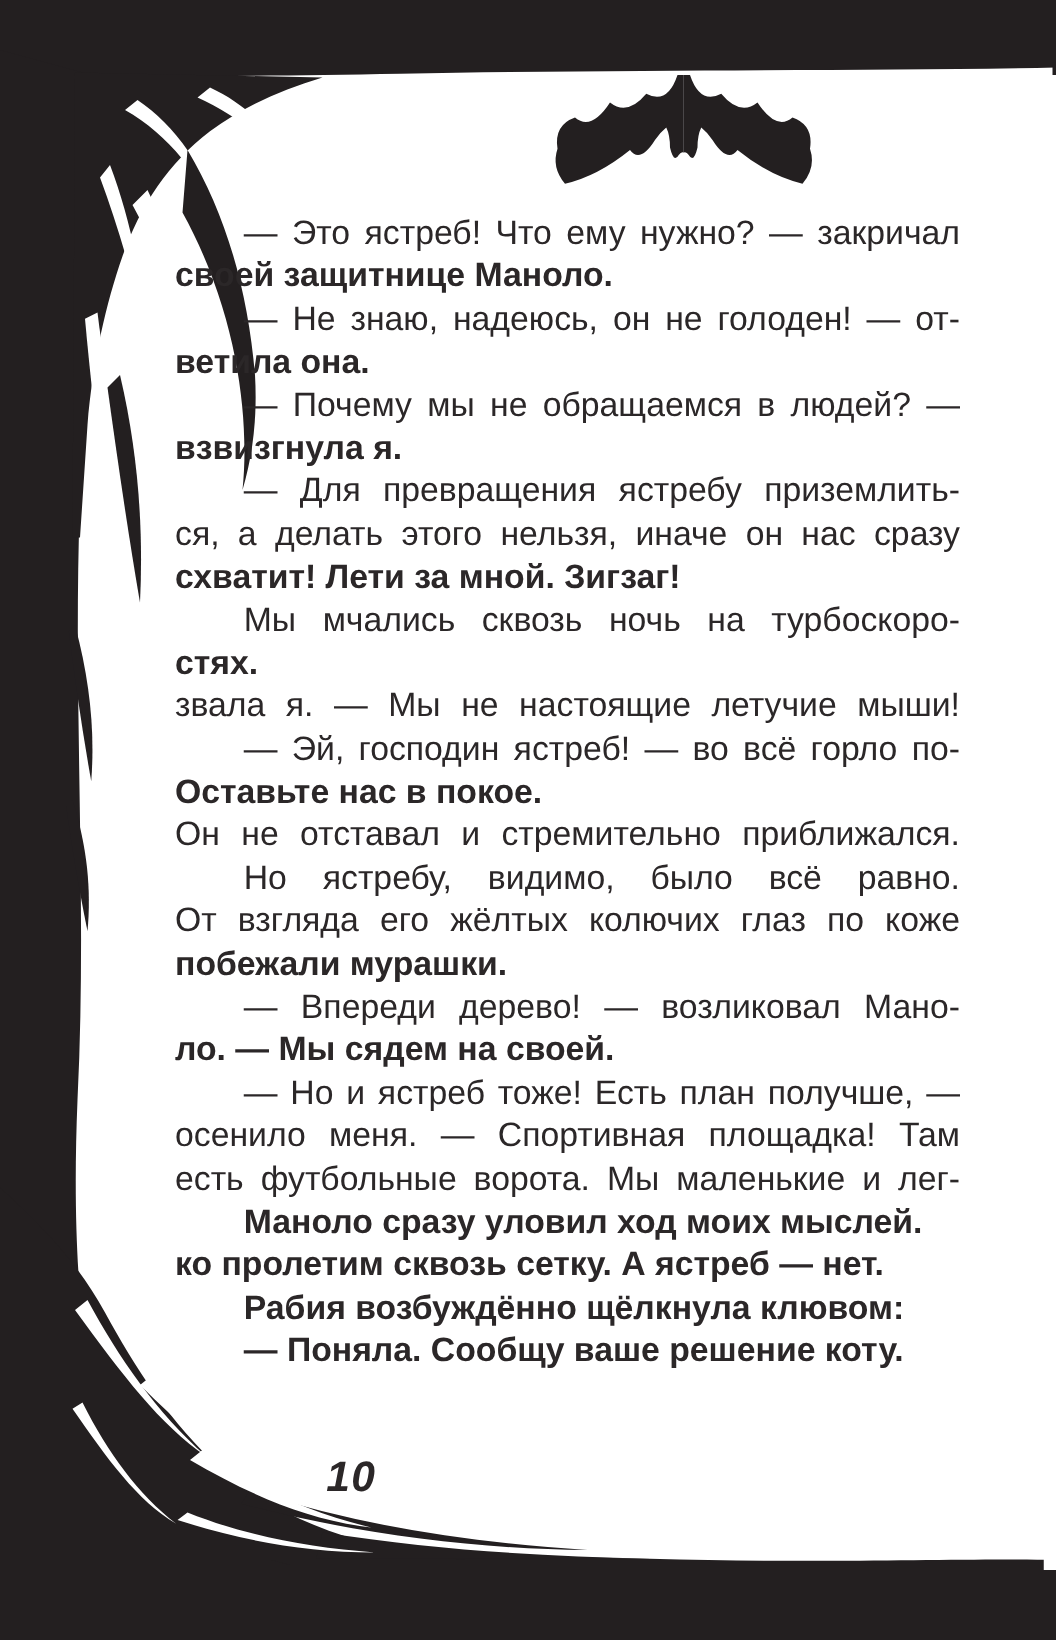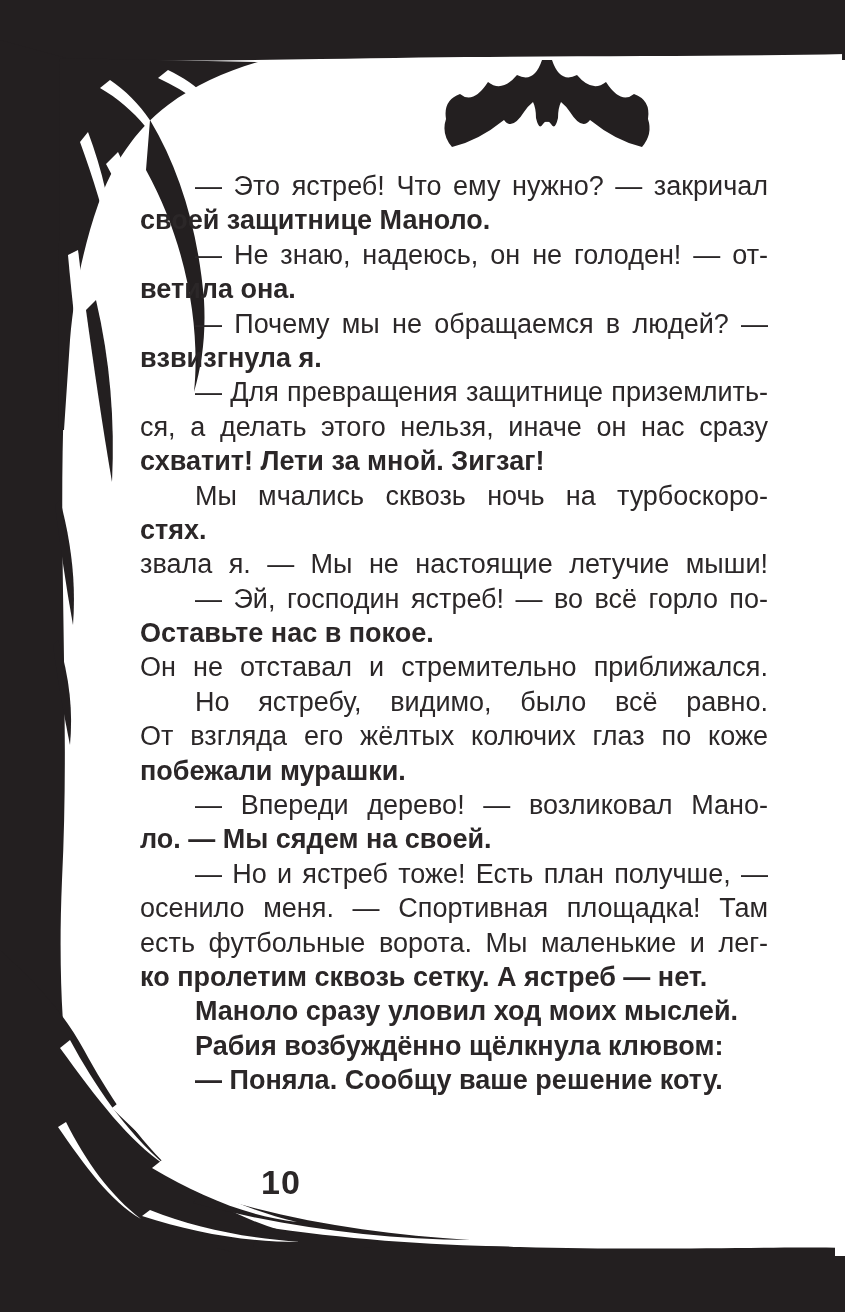--- a/index.html
+++ b/index.html
@@ -43,20 +43,21 @@
   }
   .line.first{ text-indent:55px; }
   .line.last{ text-align-last:left;font-weight:bold; }
   .page-number{
     position:absolute;
     left:261px;top:1163px;
     z-index:1;
     color:var(--text);
     font-size:34px;
     font-weight:700;
+    font-style:italic;
     letter-spacing:1px;
   }
 </style>
 </head>
 <body>
 
 <div class="page">
 
   <svg class="deco-svg" viewBox="0 0 845 1312" xmlns="http://www.w3.org/2000/svg">
 
@@ -106,38 +107,38 @@
     </g>
   </svg>
 
   <div class="text-block">
       <div class="line first">— Это ястреб! Что ему нужно? — закричал</div>
       <div class="line last">своей защитнице Маноло.</div>
       <div class="line first">— Не знаю, надеюсь, он не голоден! — от-</div>
       <div class="line last">ветила она.</div>
       <div class="line first">— Почему мы не обращаемся в людей? —</div>
       <div class="line last">взвизгнула я.</div>
-      <div class="line first">— Для превращения защитнице приземлить-</div>
+      <div class="line first">— Для превращения ястребу приземлить-</div>
       <div class="line">ся, а делать этого нельзя, иначе он нас сразу</div>
       <div class="line last">схватит! Лети за мной. Зигзаг!</div>
       <div class="line first">Мы мчались сквозь ночь на турбоскоро-</div>
       <div class="line last">стях.</div>
       <div class="line">звала я. — Мы не настоящие летучие мыши!</div>
       <div class="line first">— Эй, господин ястреб! — во всё горло по-</div>
       <div class="line last">Оставьте нас в покое.</div>
       <div class="line">Он не отставал и стремительно приближался.</div>
       <div class="line first">Но ястребу, видимо, было всё равно.</div>
       <div class="line">От взгляда его жёлтых колючих глаз по коже</div>
       <div class="line last">побежали мурашки.</div>
       <div class="line first">— Впереди дерево! — возликовал Мано-</div>
       <div class="line last">ло. — Мы сядем на своей.</div>
       <div class="line first">— Но и ястреб тоже! Есть план получше, —</div>
       <div class="line">осенило меня. — Спортивная площадка! Там</div>
       <div class="line">есть футбольные ворота. Мы маленькие и лег-</div>
+      <div class="line first last">Маноло сразу уловил ход моих мыслей.</div>
       <div class="line last">ко пролетим сквозь сетку. А ястреб — нет.</div>
-      <div class="line first last">Маноло сразу уловил ход моих мыслей.</div>
       <div class="line first last">Рабия возбуждённо щёлкнула клювом:</div>
       <div class="line first last">— Поняла. Сообщу ваше решение коту.</div>
     </div>
 
   <div class="page-number">10</div>
 
 </div>
 
 </body></html>

